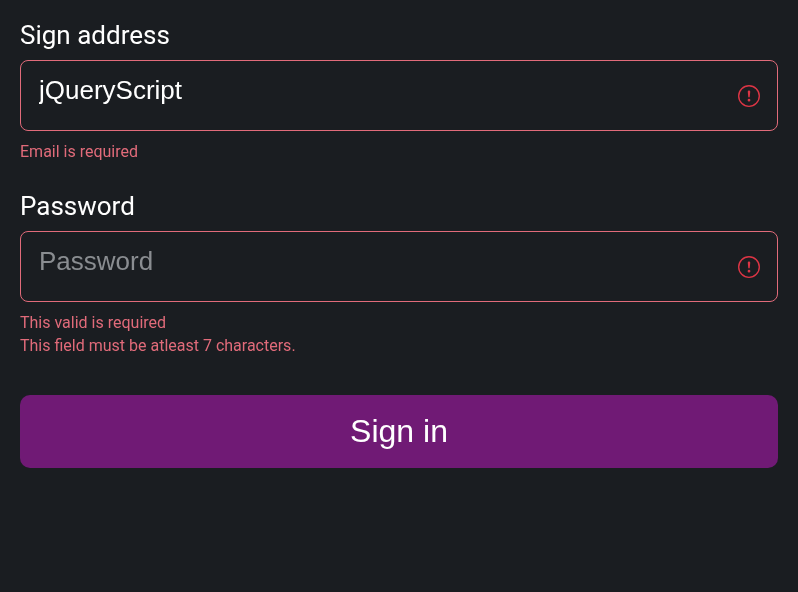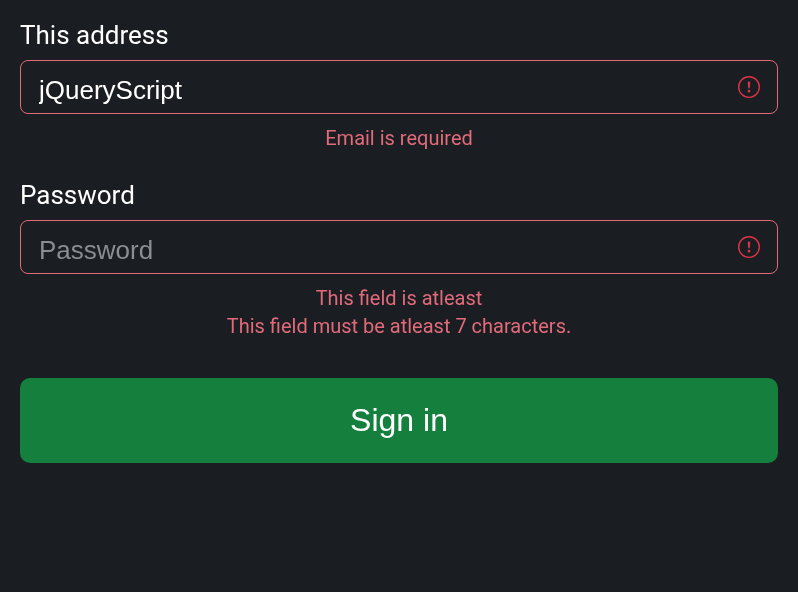--- a/index.html
+++ b/index.html
@@ -25,21 +25,21 @@
       margin-bottom: 10px;
     }
     .input-wrapper {
       position: relative;
     }
     .form-input {
       width: 100%;
       background-color: #1a1d21;
       border: 1px solid #e16b7a;
       border-radius: 8px;
-      padding: 14px 50px 7px 18px;
+      padding: 14px 50px 24px 18px;
       font-size: 26px;
       color: #ffffff;
       outline: none;
     }
     .form-input::placeholder {
       color: #8a8d91;
     }
     .error-icon {
       position: absolute;
       right: 18px;
@@ -47,44 +47,43 @@
       transform: translateY(-50%);
       width: 22px;
       height: 22px;
       color: #dc3545;
     }
     .error-messages {
       margin-top: 10px;
     }
     .error-text {
       color: #e16b7a;
-      font-size: 20px;
+      font-size: 16px;
       line-height: 1.4;
       display: block;
-      text-align: center;
     }
     .submit-button {
       width: 100%;
-      background-color: #15803d;
+      background-color: #701a75;
       border: none;
       border-radius: 10px;
-      padding: 24px;
+      padding: 18px;
       font-size: 32px;
       font-weight: 400;
       color: #ffffff;
       cursor: pointer;
       margin-top: 10px;
     }
   </style>
 </head>
 <body>
 
 <form>
   <div class="form-group">
-    <label class="form-label">This address</label>
+    <label class="form-label">Sign address</label>
     <div class="input-wrapper">
       <input type="text" class="form-input" value="jQueryScript" style="">
       <span class="error-icon">
         <svg viewBox="0 0 16 16" fill="currentColor">
           <path d="M8 15A7 7 0 1 1 8 1a7 7 0 0 1 0 14zm0 1A8 8 0 1 0 8 0a8 8 0 0 0 0 16z"></path>
           <path d="M7.002 11a1 1 0 1 1 2 0 1 1 0 0 1-2 0zM7.1 4.995a.905.905 0 1 1 1.8 0l-.35 3.507a.552.552 0 0 1-1.1 0L7.1 4.995z"></path>
         </svg>
       </span>
     </div>
     <div class="error-messages">
@@ -97,19 +96,19 @@
     <div class="input-wrapper">
       <input type="password" class="form-input" placeholder="Password" style="">
       <span class="error-icon">
         <svg viewBox="0 0 16 16" fill="currentColor">
           <path d="M8 15A7 7 0 1 1 8 1a7 7 0 0 1 0 14zm0 1A8 8 0 1 0 8 0a8 8 0 0 0 0 16z"></path>
           <path d="M7.002 11a1 1 0 1 1 2 0 1 1 0 0 1-2 0zM7.1 4.995a.905.905 0 1 1 1.8 0l-.35 3.507a.552.552 0 0 1-1.1 0L7.1 4.995z"></path>
         </svg>
       </span>
     </div>
     <div class="error-messages">
-      <span class="error-text">This field is atleast</span>
+      <span class="error-text">This valid is required</span>
       <span class="error-text">This field must be atleast 7 characters.</span>
     </div>
   </div>
 
   <button type="submit" class="submit-button">Sign in</button>
 </form>
 
 </body></html>

